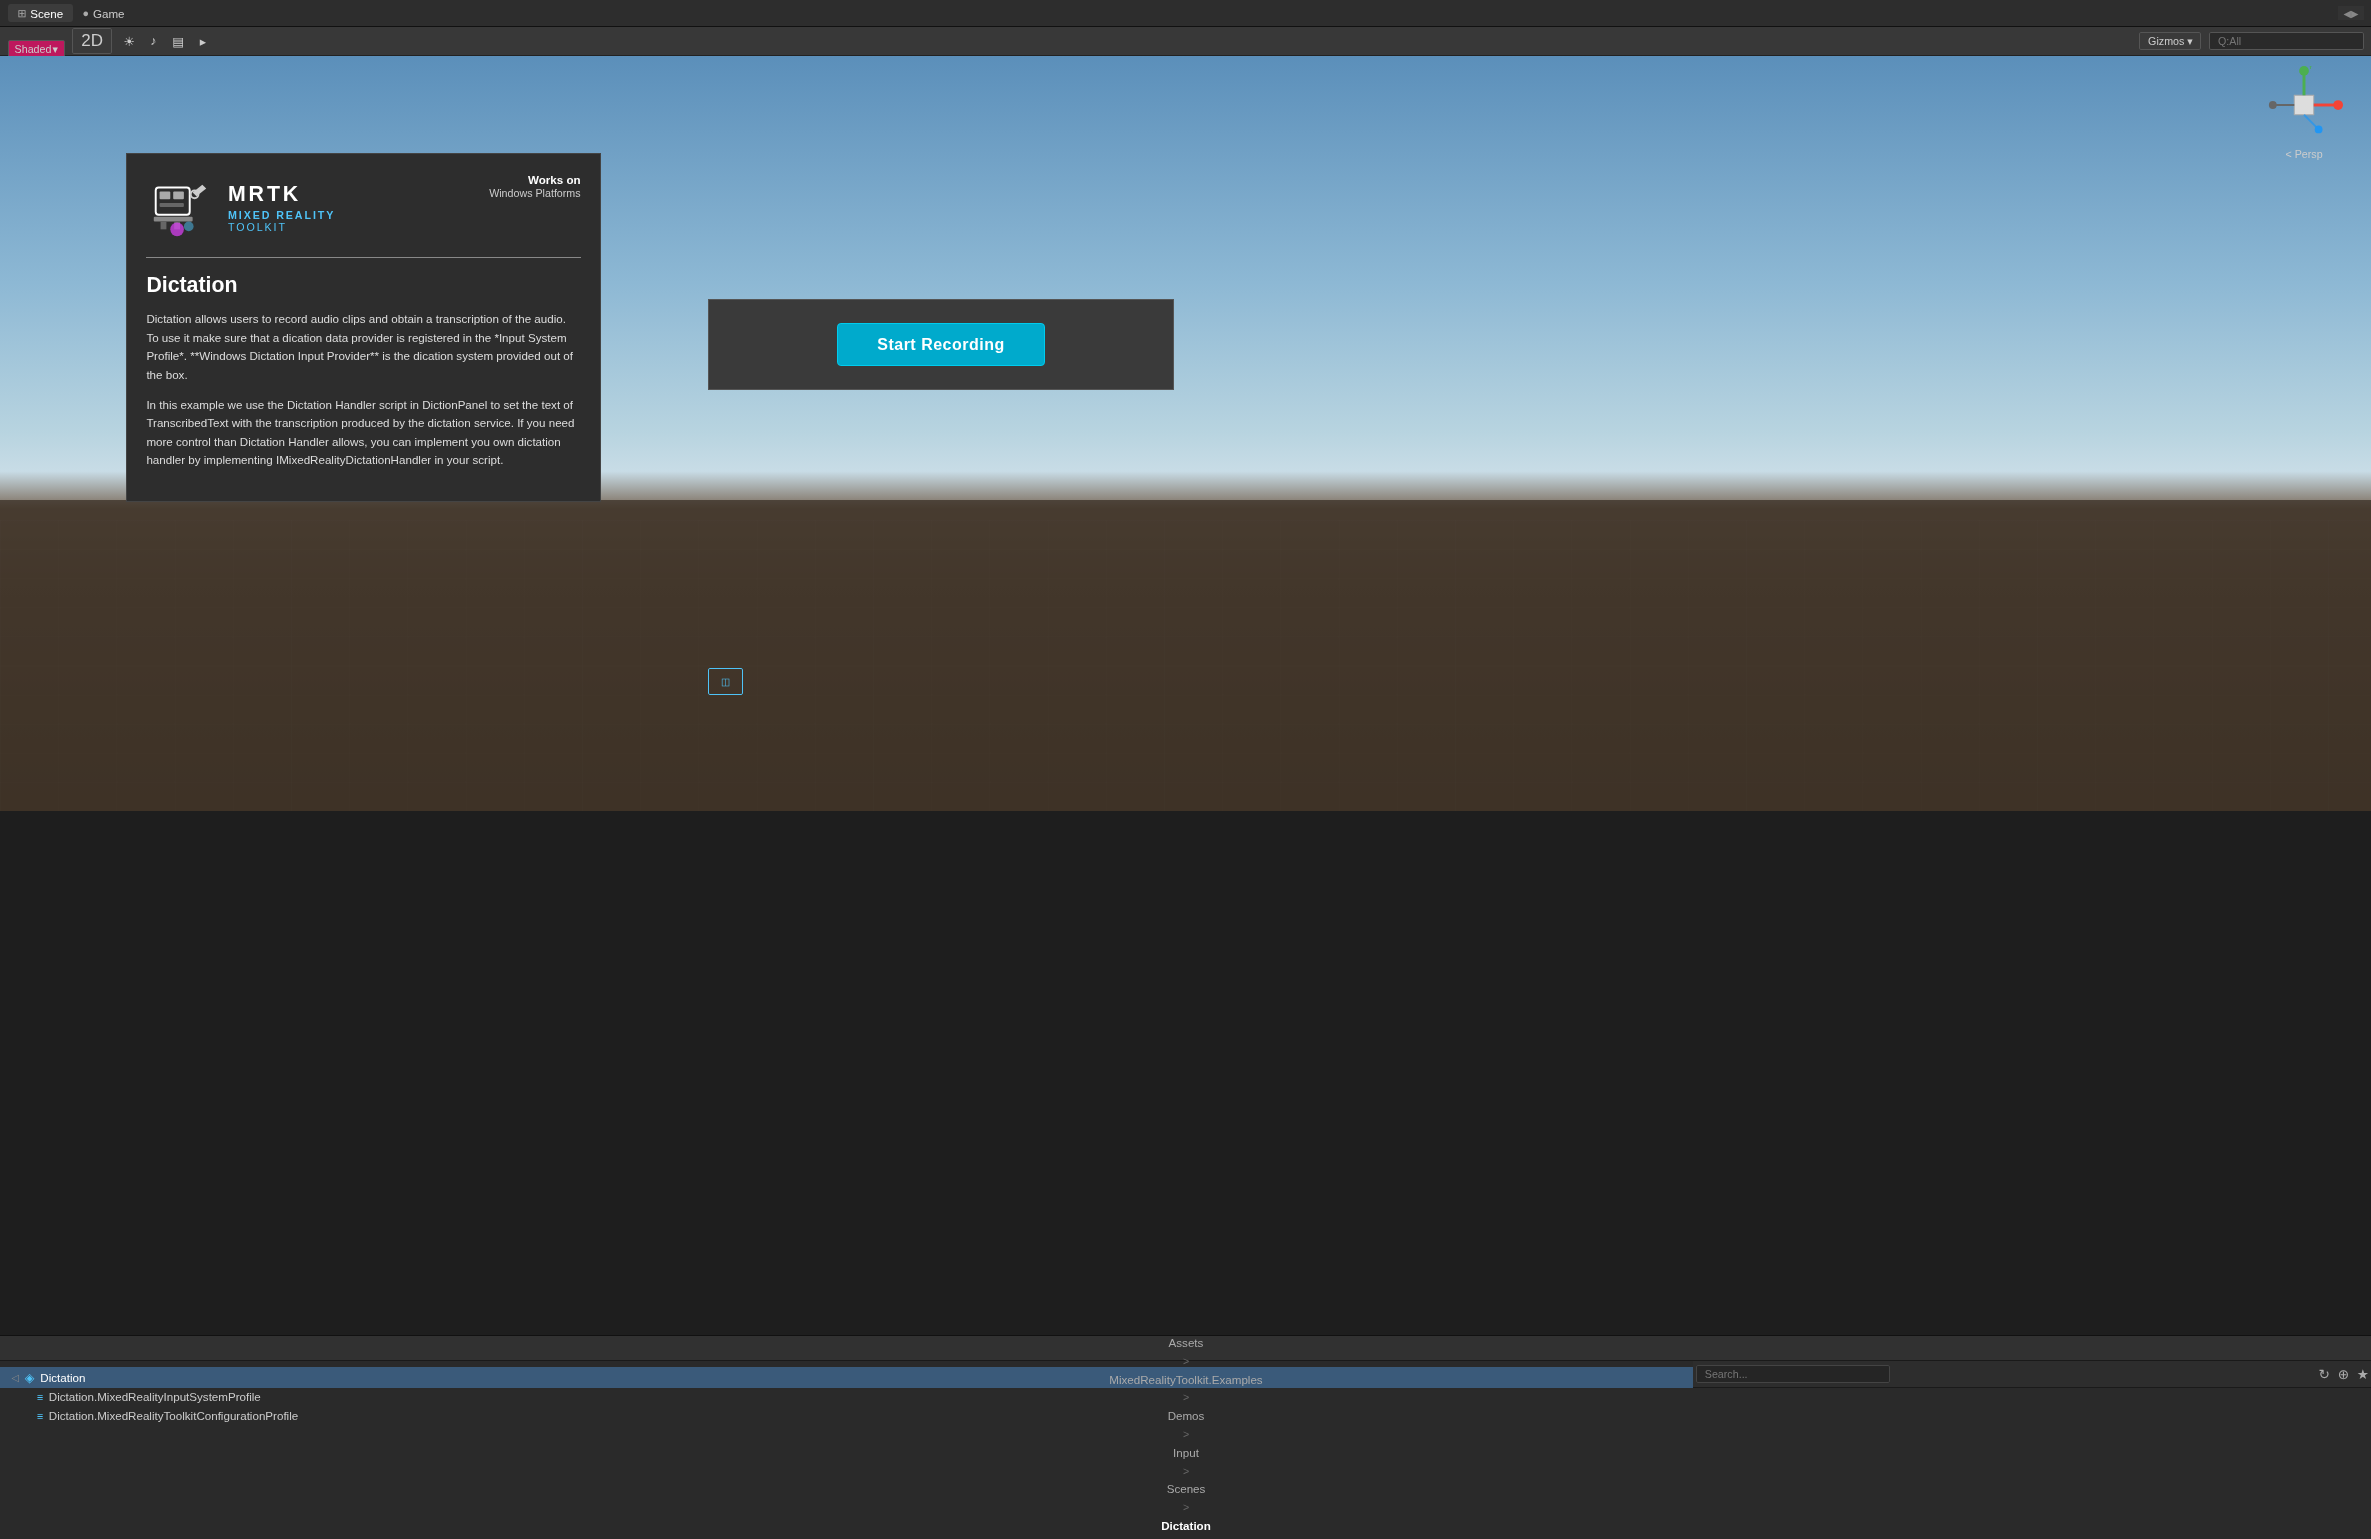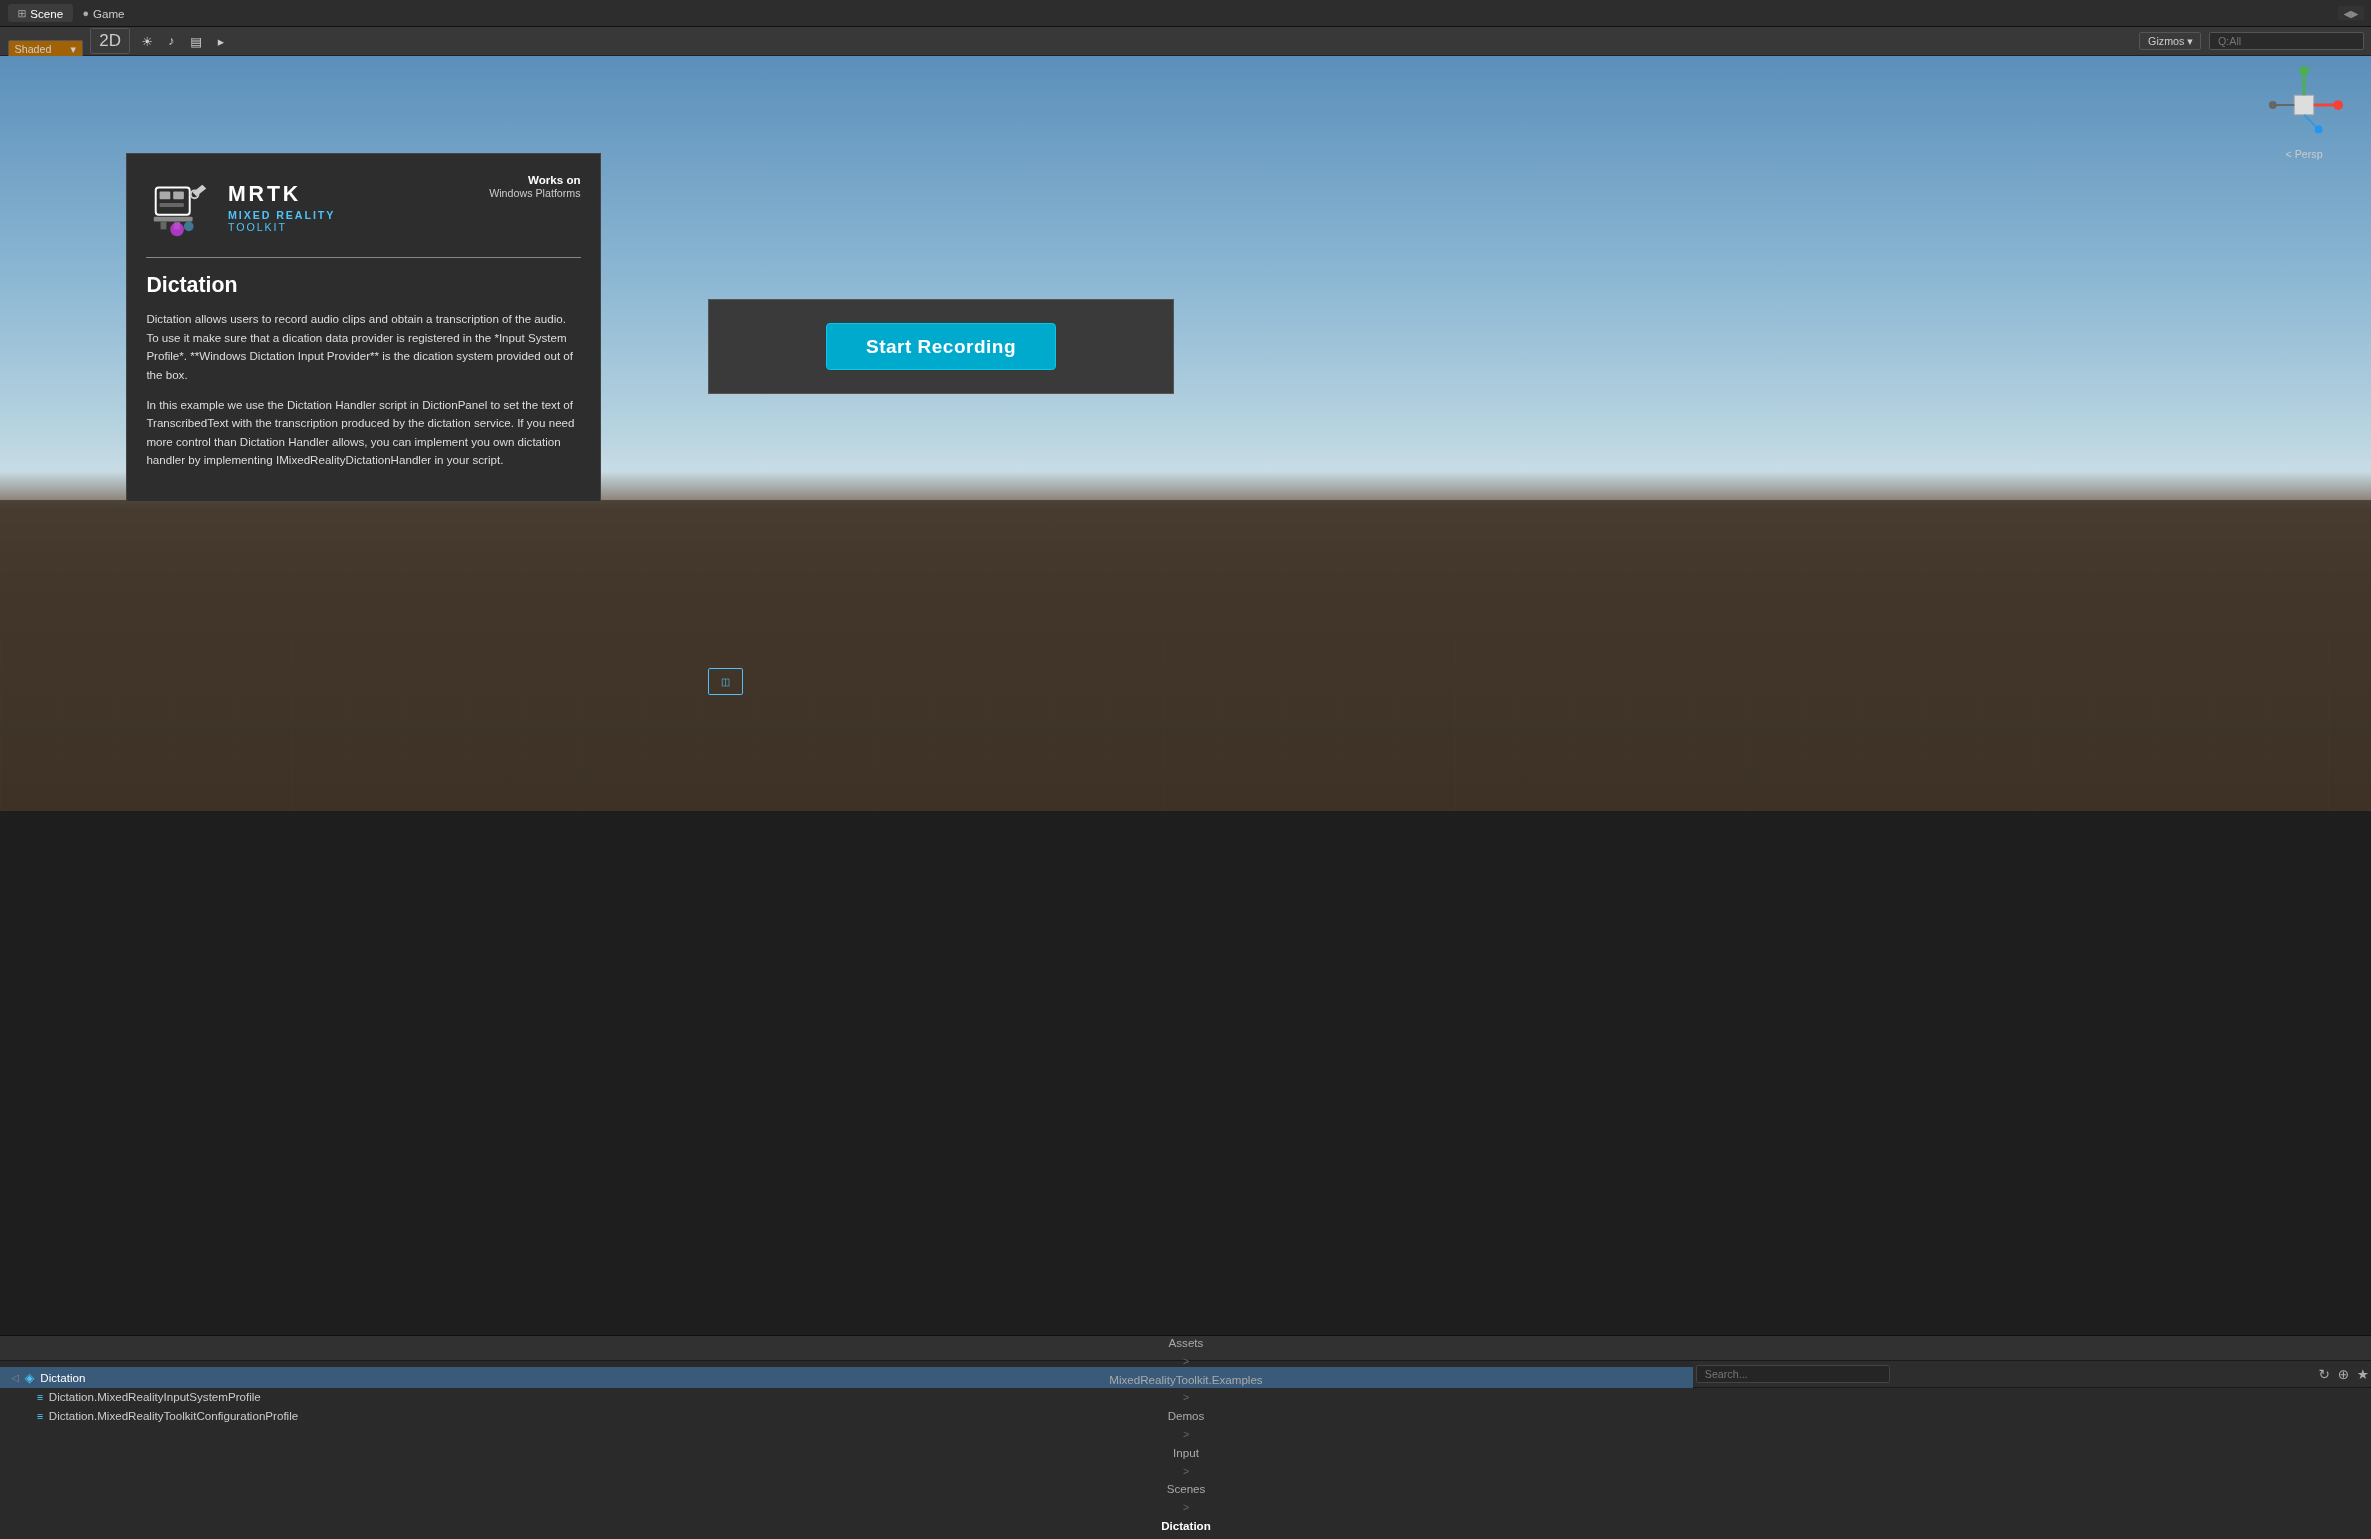--- a/index.html
+++ b/index.html
@@ -48,29 +48,29 @@
       width: 100%;
       height: 29px;
       background: #383838;
       display: flex;
       align-items: center;
       padding: 0 7.8px;
       gap: 7.8px;
       border-bottom: 1px solid #222;
     }
     .toolbar-dropdown {
-      background: #a16207;
+      background: #be185d;
       border: 1px solid #555;
       color: #ccc;
       font-size: 10.7px;
       padding: 1.9px 5.8px;
       border-radius: 1.9px;
       display: flex;
       align-items: center;
-      gap: 19px;
+      gap: 1px;
       cursor: pointer;
       margin-top: 16px;
     }
     .toolbar-btn {
       background: #3a3a3a;
       border: 1px solid #555;
       color: #ccc;
       font-size: 17px;
       padding: 1.9px 7.8px;
       border-radius: 1.9px;
@@ -256,21 +256,21 @@
       font-size: 15.5px;
       color: #ccc;
       width: 100%;
       text-align: left;
       min-height: 78px;
     }
     .start-recording-btn {
       background: #00aacc;
       border: 1.9px solid #00ccee;
       color: #fff;
-      font-size: 19px;
+      font-size: 16px;
       font-weight: bold;
       padding: 11.6px 39px;
       border-radius: 3.9px;
       cursor: pointer;
       letter-spacing: 0.5px;
       text-align: center;
     }
 
     
     .floating-icon {

